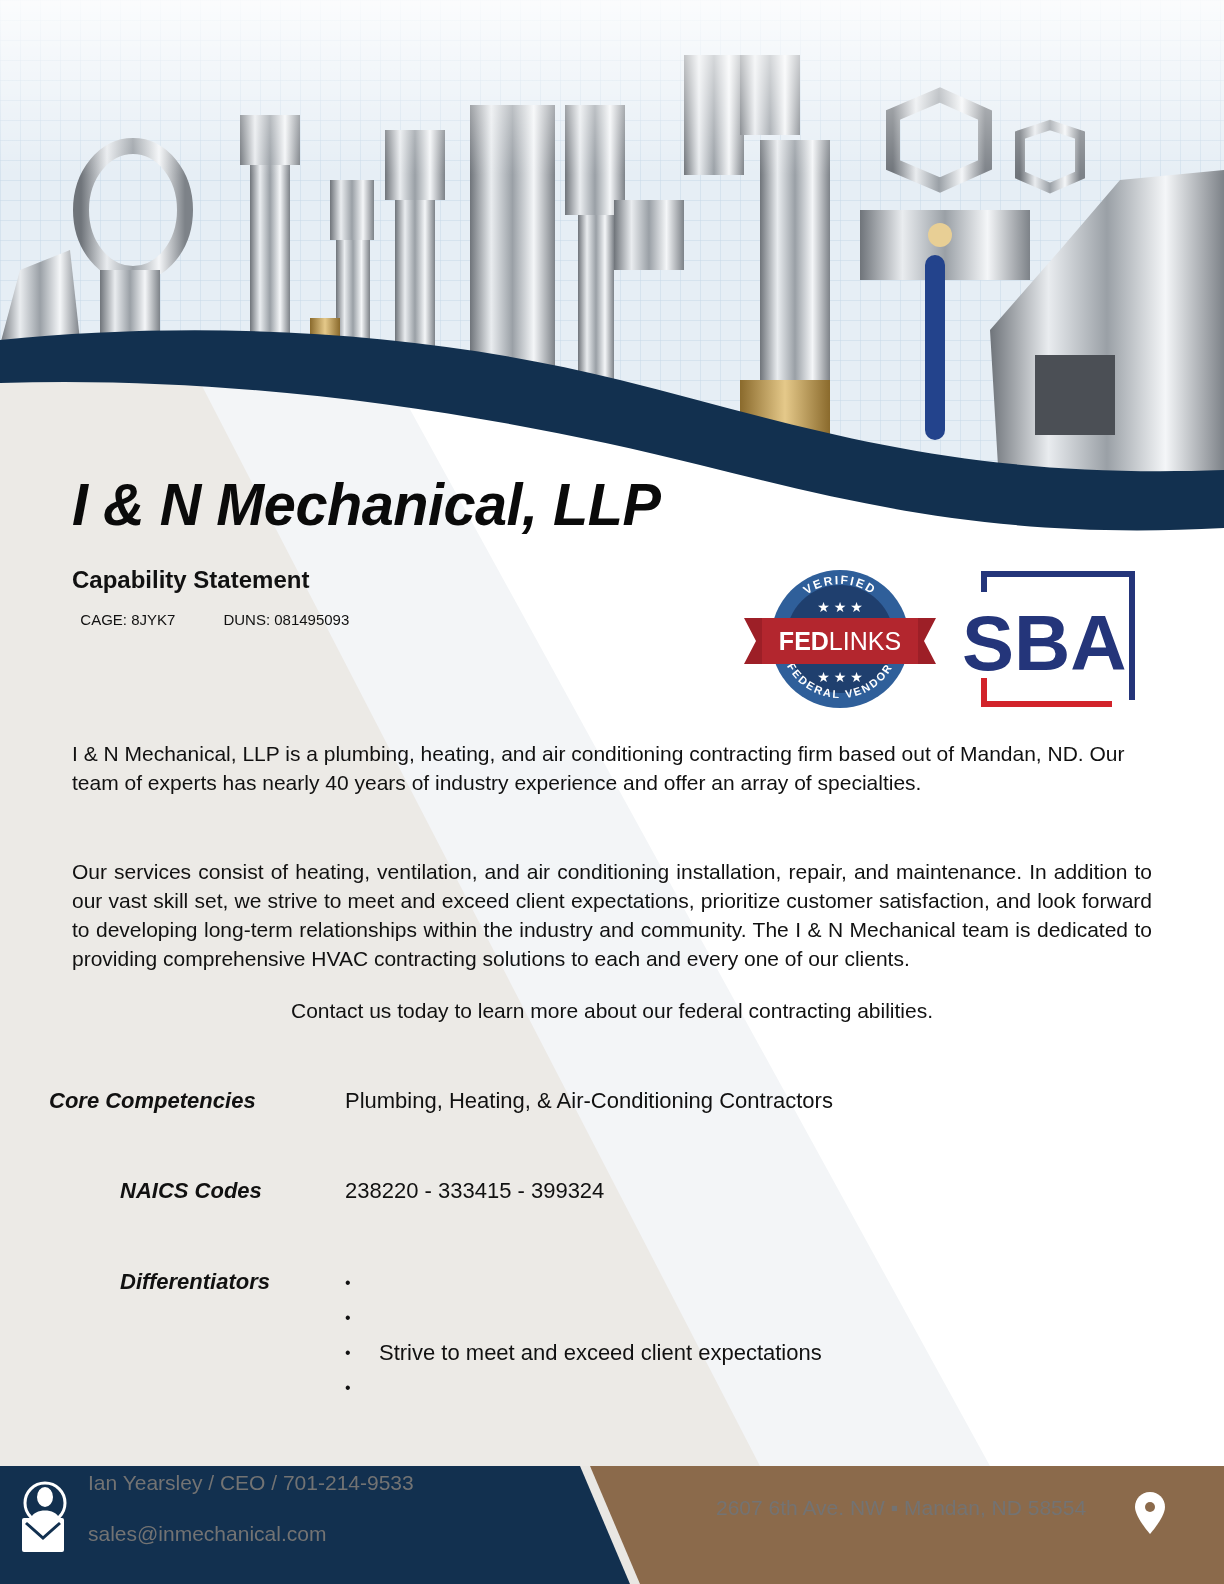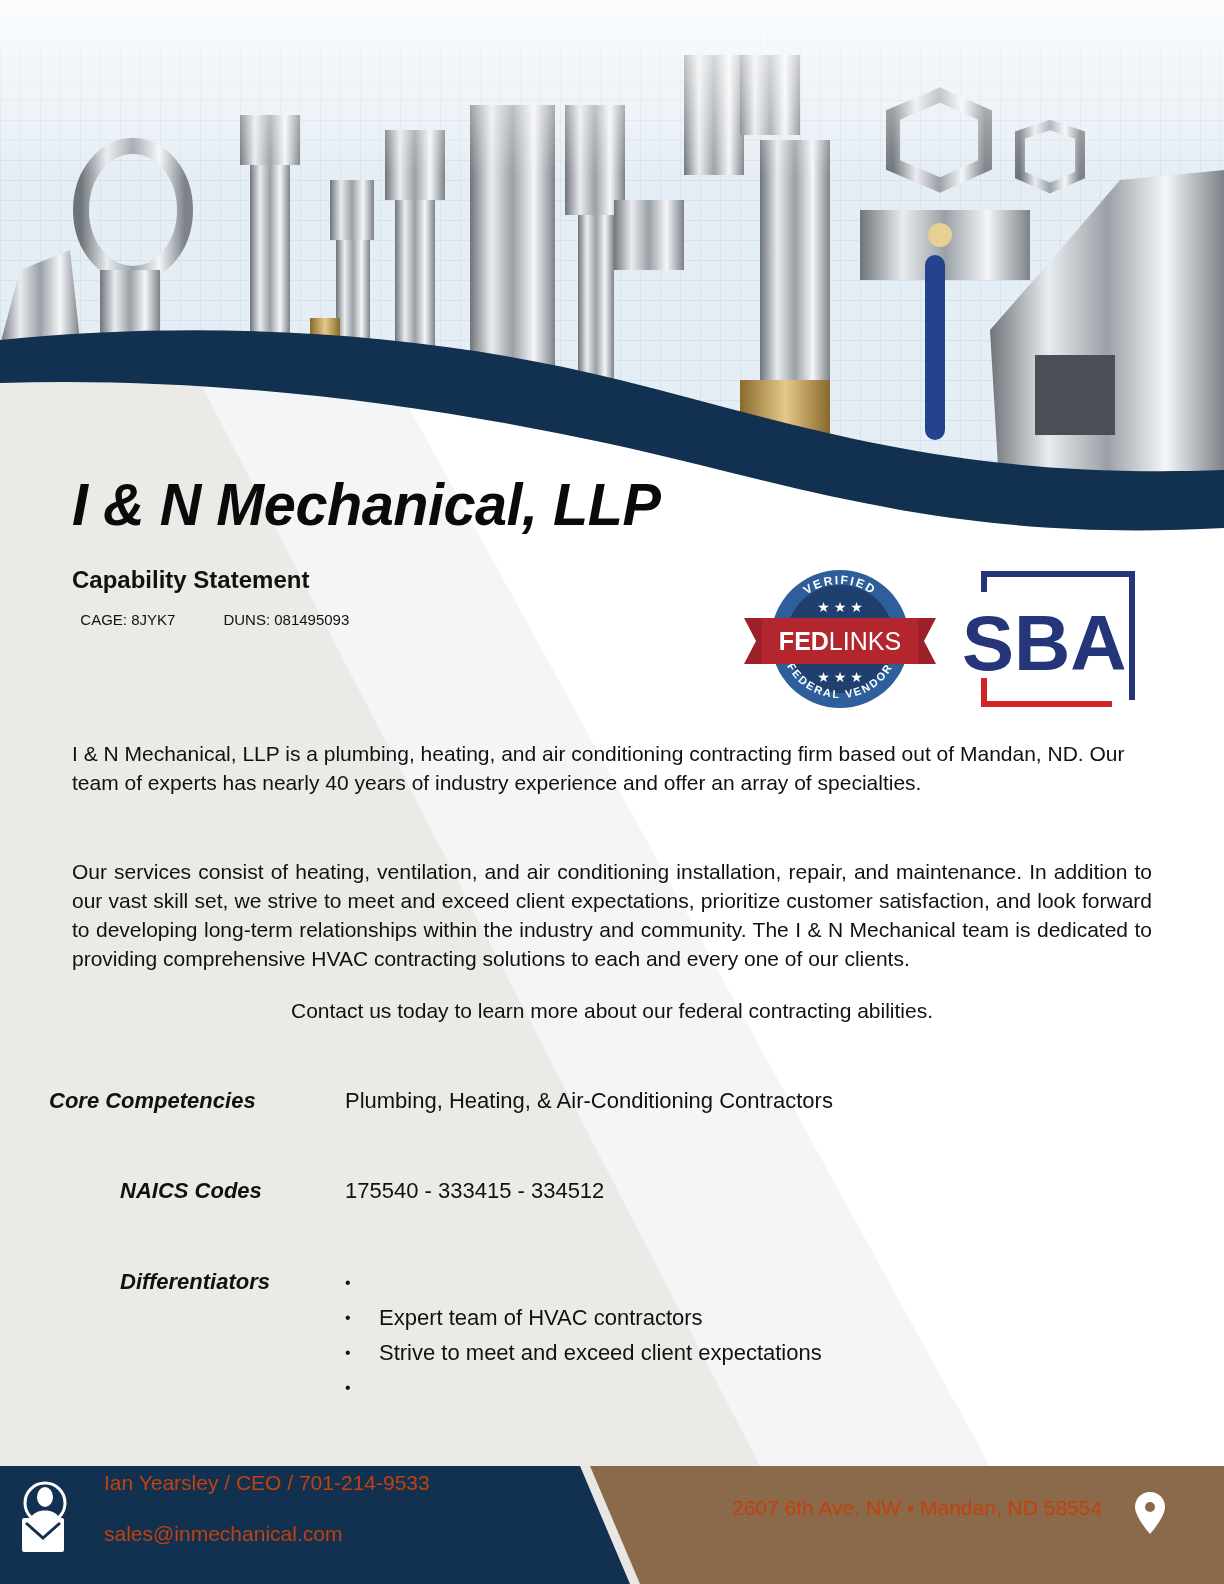--- a/index.html
+++ b/index.html
@@ -14,21 +14,21 @@
   .ids .duns { margin-left: 48px; }
   .para { left: 72px; width: 1080px; font-size: 21px; line-height: 29px; text-align: justify; }
   .para.p1 { top: 739px; text-align: left; }
   .para.p2 { top: 825px; margin-top: 32px; }
   .para.p3 { top: 996px; text-align: center; }
   .lbl { font-size: 22px; font-weight: bold; font-style: italic; white-space: nowrap; }
   .val { left: 345px; font-size: 22px; white-space: nowrap; text-align: center; }
   .bullets { left: 345px; top: 1268px; margin: 0; padding: 0; list-style: none; font-size: 22px; }
   .bullets li { height: 35px; line-height: 30px; display: flex; }
   .bullets .dot { width: 34px; font-size: 16px; }
-  .footer-text { color: #c2410c; font-size: 21px; white-space: nowrap; margin-left: 16px; }
+  .footer-text { color: #737373; font-size: 21px; white-space: nowrap; }
   .logo-box { z-index: 2; }
 </style>
 </head>
 <body>
 
 <svg id="bg-svg" viewBox="0 0 1224 1584" xmlns="http://www.w3.org/2000/svg">
   <defs>
     <pattern id="grid" width="20" height="20" patternUnits="userSpaceOnUse">
       <rect width="20" height="20" fill="#e6eef5"></rect>
       <path d="M20 0 L0 0 0 20" fill="none" stroke="#c6d8e8" stroke-width="1"></path>
@@ -129,30 +129,29 @@
 </div>
 
 <div class="abs layer para p1">I &amp; N Mechanical, LLP is a plumbing, heating, and air conditioning contracting firm based out of Mandan, ND. Our team of experts has nearly 40 years of industry experience and offer an array of specialties.</div>
 <div class="abs layer para p2">Our services consist of heating, ventilation, and air conditioning installation, repair, and maintenance. In addition to our vast skill set, we strive to meet and exceed client expectations, prioritize customer satisfaction, and look forward to developing long-term relationships within the industry and community. The I &amp; N Mechanical team is dedicated to providing comprehensive HVAC contracting solutions to each and every one of our clients.</div>
 <div class="abs layer para p3">Contact us today to learn more about our federal contracting abilities.</div>
 
 <div class="abs layer lbl" style="left:49px; top:1088px;">Core Competencies</div>
 <div class="abs layer val" style="top:1088px;">Plumbing, Heating, &amp; Air-Conditioning Contractors</div>
 
 <div class="abs layer lbl" style="left:120px; top:1178px;">NAICS Codes</div>
-<div class="abs layer val" style="top:1178px;">175540 - 333415 - 334512</div>
+<div class="abs layer val" style="top:1178px;">238220 - 333415 - 399324</div>
 
 <div class="abs layer lbl" style="left:120px; top:1269px;">Differentiators</div>
 <ul class="abs layer bullets">
   <li>
       <span class="dot">•</span>
     </li>
   <li>
       <span class="dot">•</span>
-      <span>Expert team of HVAC contractors</span>
     </li>
   <li>
       <span class="dot">•</span>
       <span>Strive to meet and exceed client expectations</span>
     </li>
   <li>
       <span class="dot">•</span>
     </li>
 </ul>
 

